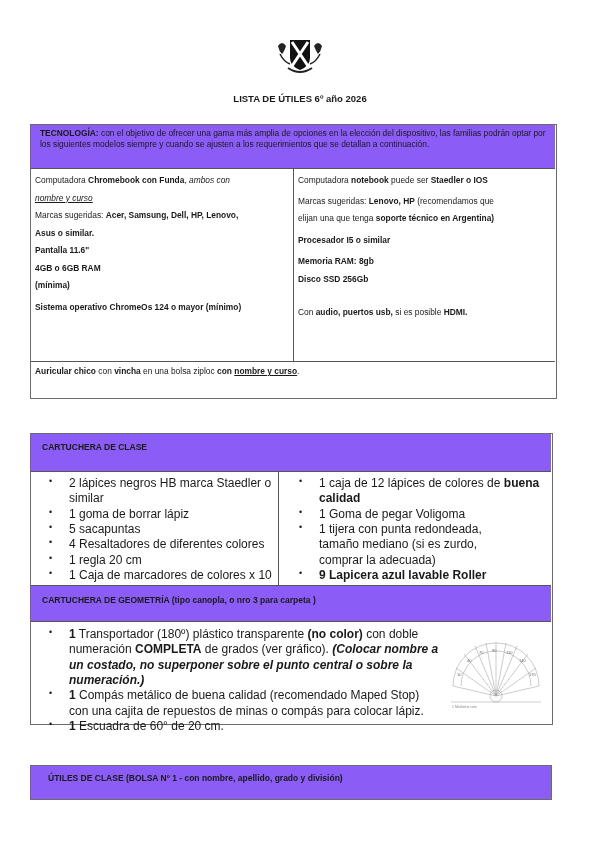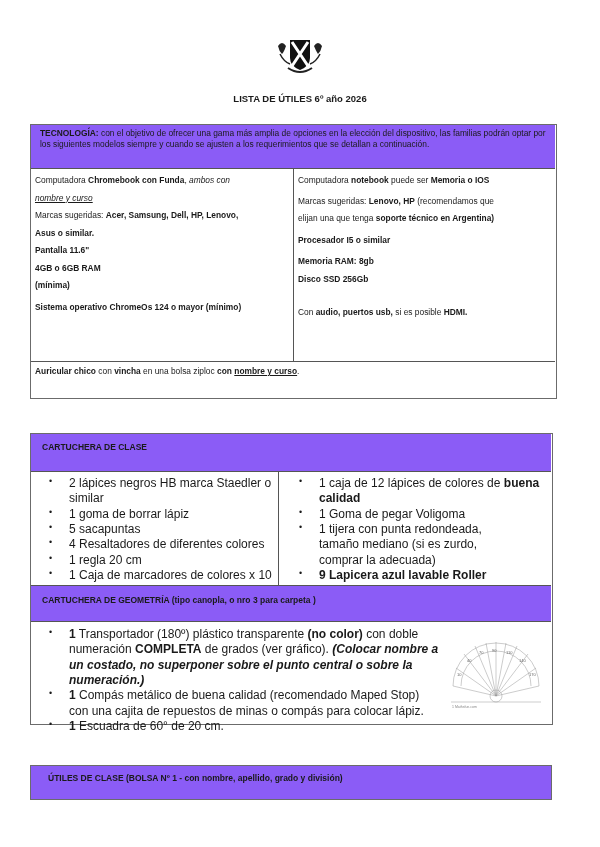--- a/index.html
+++ b/index.html
@@ -49,21 +49,21 @@
     <p><i class="u">nombre y curso</i></p>
     <p><span>Marcas sugeridas: </span><b>Acer, Samsung, Dell, HP,  Lenovo,</b></p>
     <p><b>Asus o similar.</b></p>
     <p><b>Pantalla 11.6"</b></p>
     <p><b>4GB o 6GB RAM</b></p>
     <p><b>(mínima)</b></p>
     <p style="margin-top:4px;"><b>Sistema operativo ChromeOs 124 o mayor (mínimo)</b></p>
   </div>
 
   <div class="cell" style="left:267px; top:47px; width:256px; line-height:17.5px;">
-    <p><span>Computadora </span><b>notebook</b><span> puede ser </span><b>Memoria o IOS</b></p>
+    <p><span>Computadora </span><b>notebook</b><span> puede ser </span><b>Staedler o IOS</b></p>
     <p style="margin-top:3px;"><span>Marcas sugeridas: </span><b>Lenovo, HP</b><span> (recomendamos que</span></p>
     <p><span>elijan una que tenga </span><b>soporte técnico en Argentina)</b></p>
     <p style="margin-top:4px;"><b>Procesador I5 o similar</b></p>
     <p style="margin-top:4px;"><b>Memoria RAM: 8gb</b></p>
     <p style=""><b>Disco SSD 256Gb</b></p>
     <p style="margin-top:16px;"><span>Con </span><b>audio, puertos usb,</b><span> si es posible </span><b>HDMI.</b></p>
   </div>
 
   <div class="hline" style="left:0; top:236px; width:524px;"></div>
   <div class="cell" style="left:4px; top:240px; width:516px;">

